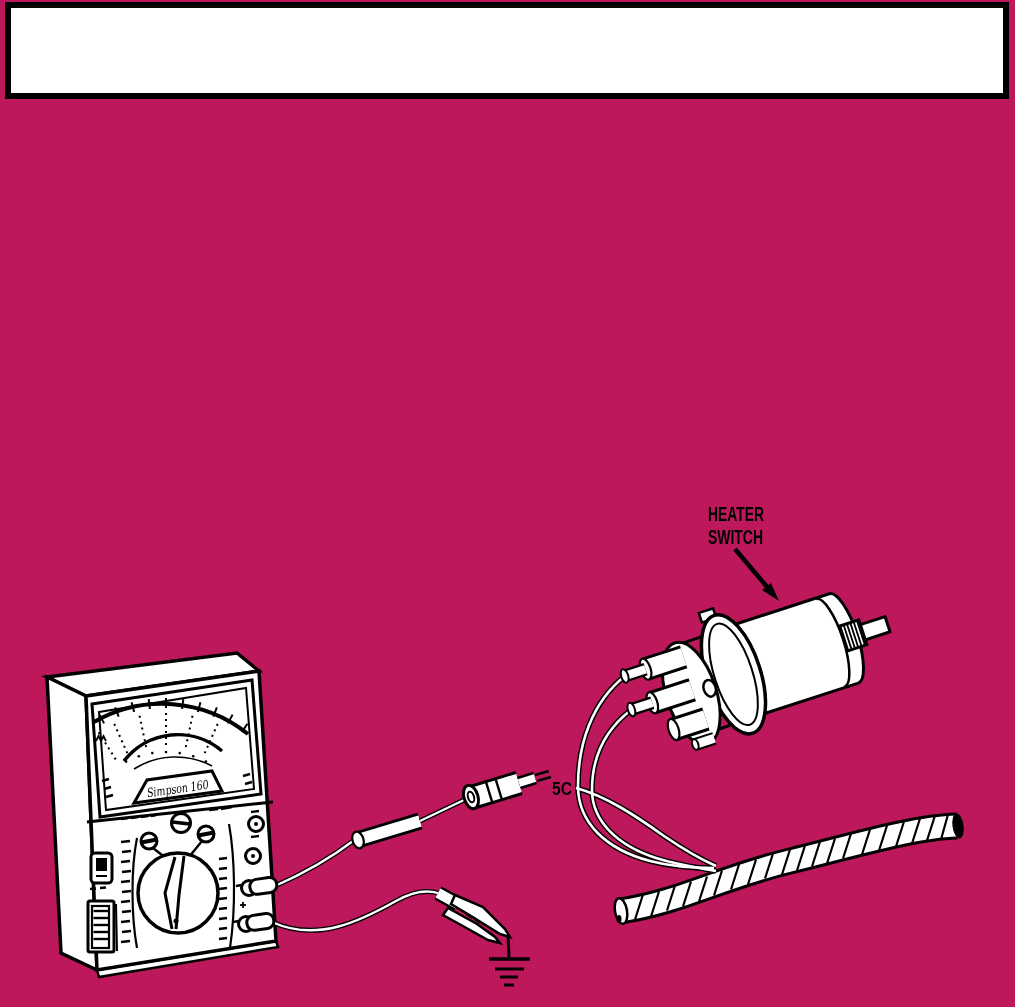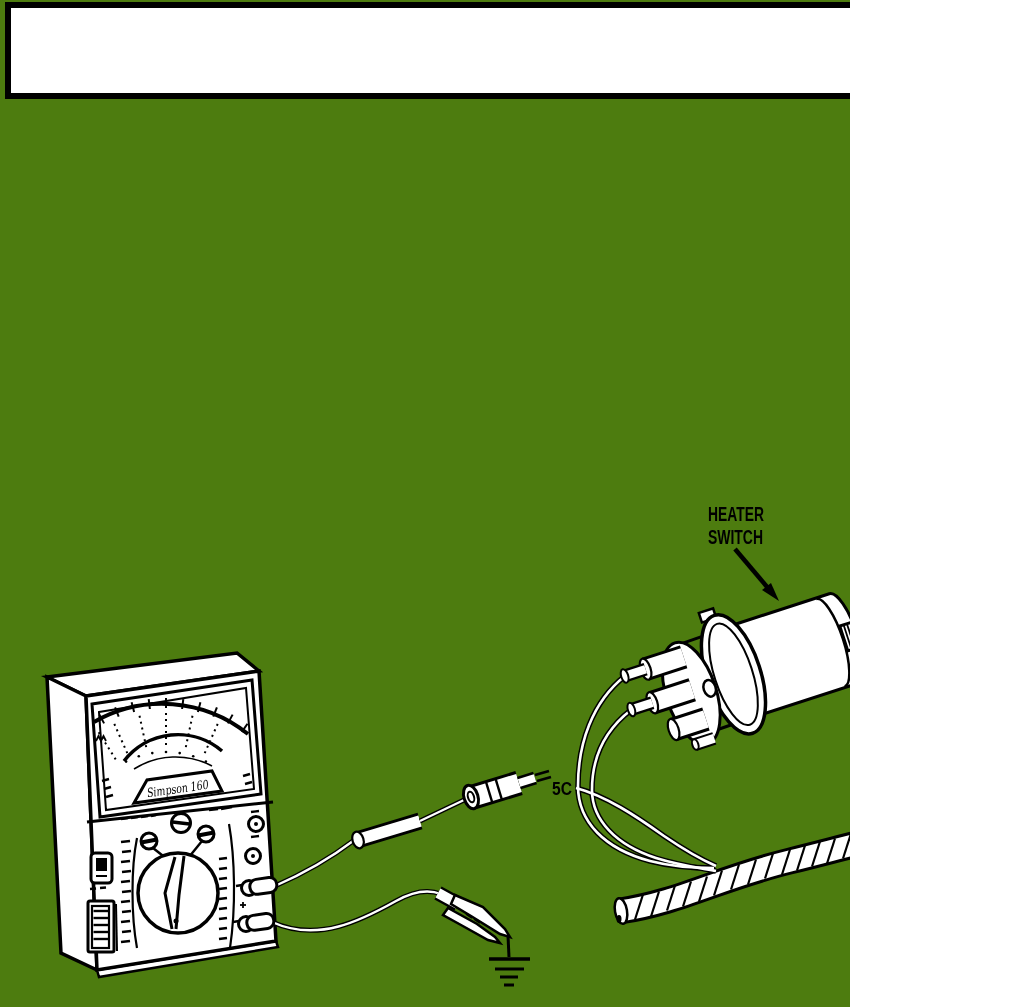--- a/index.html
+++ b/index.html
@@ -1,16 +1,16 @@
 <!DOCTYPE html>
 <html><head>
 <meta charset="utf-8">
 <style>
   html,body{margin:0;padding:0;background:#fff;}
-  .page{position:relative;width:850px;height:1007px;background:#4d7c0f;overflow:hidden;}
+  .page{position:relative;width:1015px;height:1007px;background:#be185d;overflow:hidden;}
   svg text{font-family:"Liberation Sans",sans-serif;}
   .callout{font-weight:bold;font-size:20px;fill:#000;}
   .tag{font-weight:bold;font-size:18px;fill:#000;}
   .brand{font-family:"DejaVu Serif",serif;font-style:italic;font-size:12.5px;fill:#000;}
 </style>
 </head>
 <body>
 
 <div class="page">
 <svg width="1015" height="1007" viewBox="0 0 1015 1007">

